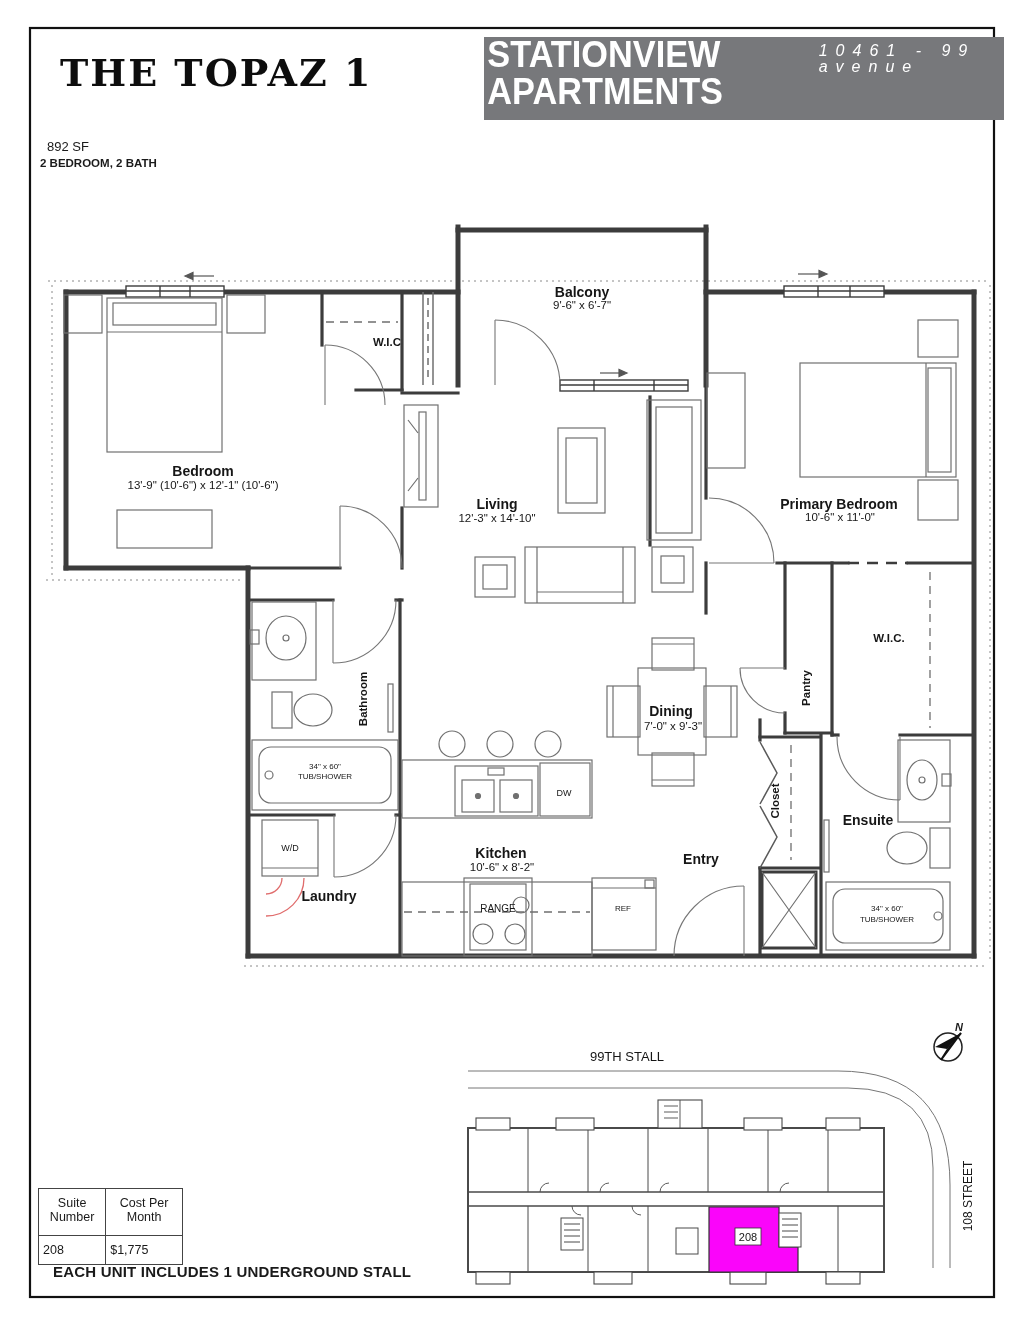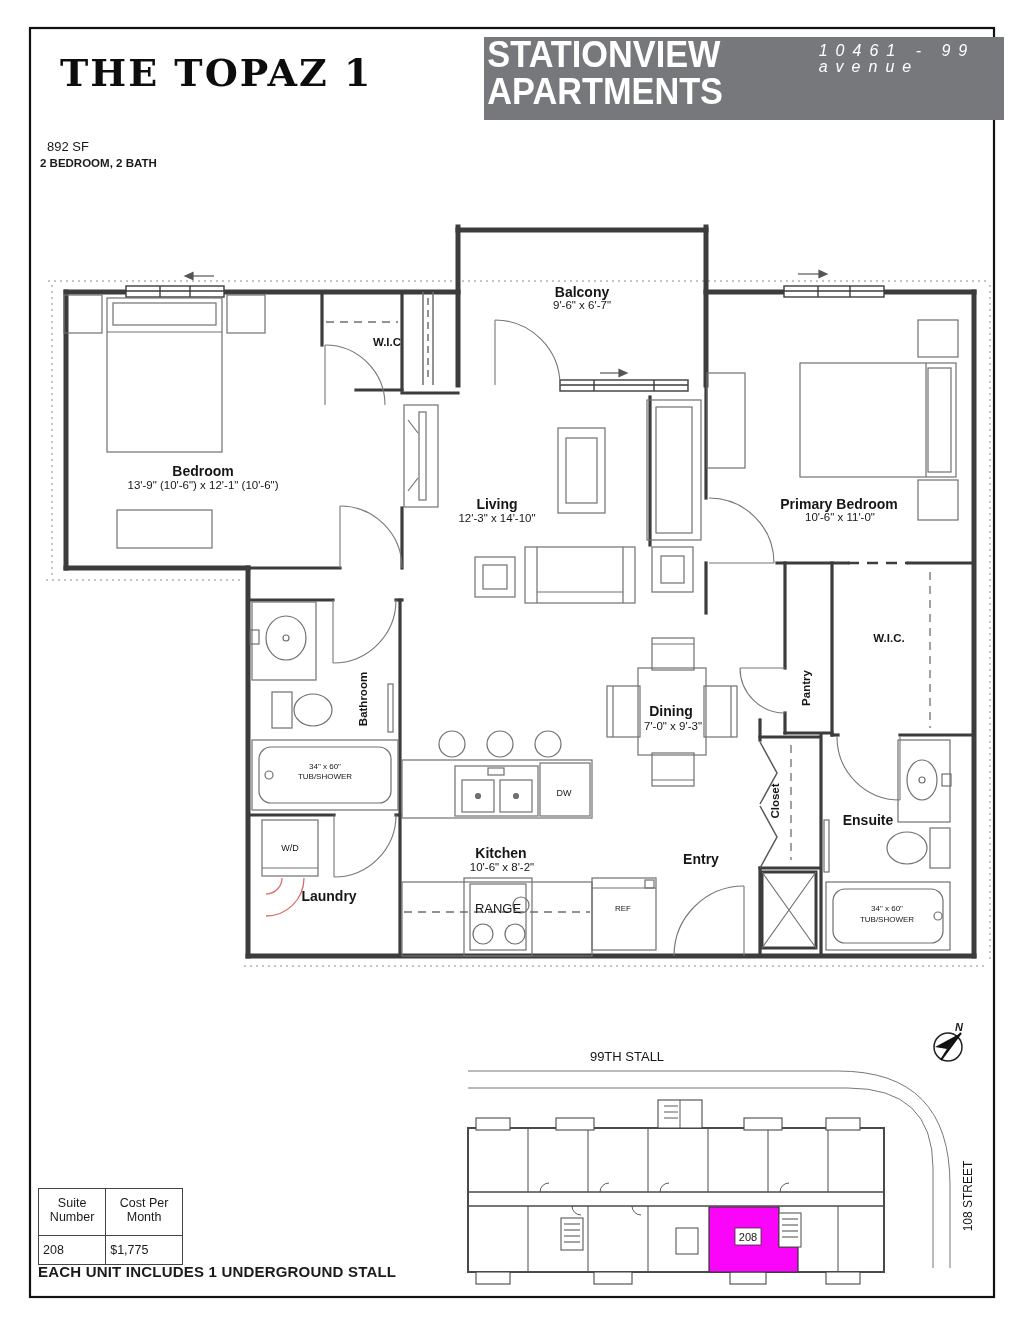--- a/index.html
+++ b/index.html
@@ -3,37 +3,37 @@
 <meta charset="utf-8">
 <style>
   html,body{margin:0;padding:0;background:#fff;}
   .page{position:relative;width:1024px;height:1325px;background:#fff;
         font-family:"Liberation Sans",sans-serif;color:#1a1a1a;overflow:hidden;}
   .plan-svg{position:absolute;left:0;top:0;width:1024px;height:1325px;}
   .lbl{position:absolute;transform:translate(-50%,-50%);white-space:nowrap;
        font-size:11.5px;color:#161616;text-align:center;line-height:1.15;}
   .lbl.bold{font-weight:bold;font-size:14px;}
   .lbl.small{font-size:8px;}
-  .lbl.tiny{font-size:13px;text-align:center;}
+  .lbl.tiny{font-size:10px;text-align:center;}
   .lbl.mid{font-size:9px;}
   .lbl.vert{transform:translate(-50%,-50%) rotate(-90deg);}
   .title{position:absolute;left:60px;top:50px;font-family:"DejaVu Serif",serif;
          font-weight:800;font-size:38px;letter-spacing:2px;color:#0d0d0d;}
   .brand-box{position:absolute;left:484px;top:37px;width:520px;height:83px;
              background:#77787b;display:flex;flex-direction:row;align-items:flex-start;
              justify-content:center;color:#fff;}
   .brand-name{font-weight:bold;font-size:35px;letter-spacing:0px;transform:scaleX(.98) scaleY(1.08);line-height:1;}
   .brand-addr{font-style:italic;font-size:16px;letter-spacing:8px;margin-top:6px;line-height:1;}
   .meta-area{position:absolute;left:47px;top:139px;font-size:13px;}
   .meta-layout{position:absolute;left:40px;top:157px;font-size:11.5px;font-weight:bold;text-align:right;}
   .price-table{position:absolute;left:38px;top:1188px;width:145px;border-collapse:collapse;
                font-size:12.5px;}
   .price-table td{border:1.4px solid #444;padding:7px 4px;vertical-align:top;}
   .price-table .hdr{text-align:center;height:32px;}
-  .note{position:absolute;left:38px;top:1263px;font-size:15px;font-weight:bold;letter-spacing:.2px;text-align:right;}
+  .note{position:absolute;left:53px;top:1263px;font-size:15px;font-weight:bold;letter-spacing:.2px;text-align:right;}
   .n-label{position:absolute;font-style:italic;font-weight:bold;font-size:11px;}
 </style>
 </head>
 <body>
 
 <div class="page">
 
 <svg class="plan-svg" viewBox="0 0 1024 1325" xmlns="http://www.w3.org/2000/svg">
 
   <rect x="30" y="28" width="964" height="1269" fill="none" stroke="#111" stroke-width="2.2"></rect>

